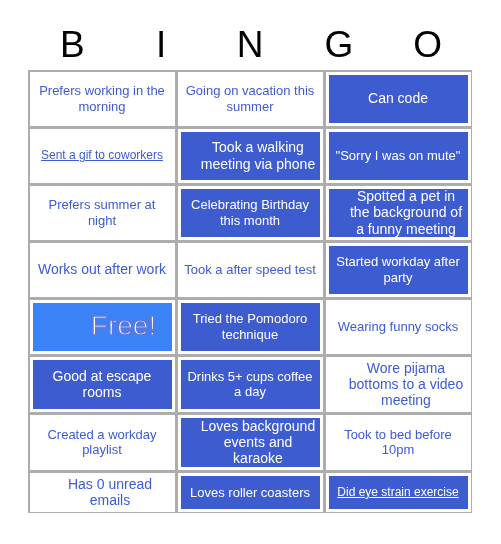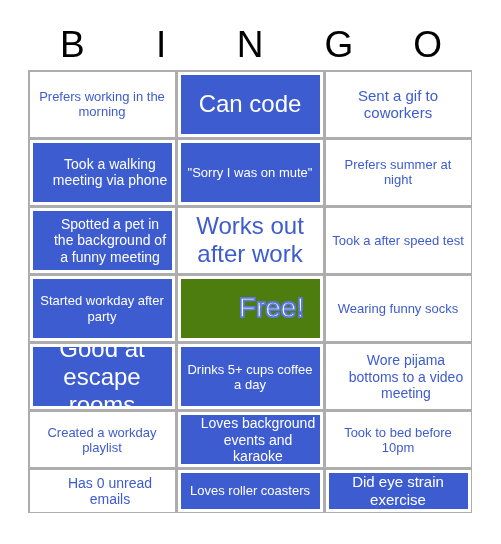--- a/index.html
+++ b/index.html
@@ -79,24 +79,24 @@
   }
   .cell.unmarked .cell-text {
     color: #3d5cd0;
   }
   .cell.marked .cell-text {
     color: #ffffff;
   }
   
   .fs-xs .cell-text { font-size: 14px; margin-left: 16px; }
   .fs-s  .cell-text { font-size: 13px; }
-  .fs-m  .cell-text { font-size: 15px; }
-  .fs-l  .cell-text { font-size: 24px; }
+  .fs-m  .cell-text { font-size: 12px; text-decoration: underline; }
+  .fs-l  .cell-text { font-size: 14px; }
   .cell.free {
-    background: #4d7c0f;
+    background: #3b82f6;
     padding-left: 43px;
   }
   .cell.free .cell-text {
     font-size: 28px;
     color: #ffffff;
     -webkit-text-stroke: 1.3px #5a78dd;
     text-shadow:
       -1px -1px 0 #5a78dd,
        1px -1px 0 #5a78dd,
       -1px  1px 0 #5a78dd,
@@ -113,49 +113,58 @@
       <div class="header-letter">I</div>
       <div class="header-letter">N</div>
       <div class="header-letter">G</div>
       <div class="header-letter">O</div>
     </div>
 
   <div id="grid">
       <div class="cell unmarked fs-s">
         <span class="cell-text">Prefers working in the morning</span>
       </div>
+      <div class="cell unmarked fs-s">
+        <span class="cell-text">Going on vacation this summer</span>
+      </div>
       <div class="cell marked fs-l">
         <span class="cell-text">Can code</span>
       </div>
       <div class="cell unmarked fs-m">
         <span class="cell-text">Sent a gif to coworkers</span>
       </div>
       <div class="cell marked fs-xs">
         <span class="cell-text">Took a walking meeting via phone</span>
       </div>
       <div class="cell marked fs-s">
         <span class="cell-text">"Sorry I was on mute"</span>
       </div>
       <div class="cell unmarked fs-s">
         <span class="cell-text">Prefers summer at night</span>
       </div>
+      <div class="cell marked fs-s">
+        <span class="cell-text">Celebrating Birthday this month</span>
+      </div>
       <div class="cell marked fs-xs">
         <span class="cell-text">Spotted a pet in the background of a funny meeting</span>
       </div>
       <div class="cell unmarked fs-l">
         <span class="cell-text">Works out after work</span>
       </div>
       <div class="cell unmarked fs-s">
         <span class="cell-text">Took a after speed test</span>
       </div>
       <div class="cell marked fs-s">
         <span class="cell-text">Started workday after party</span>
       </div>
       <div class="cell free">
         <span class="cell-text">Free!</span>
+      </div>
+      <div class="cell marked fs-s">
+        <span class="cell-text">Tried the Pomodoro technique</span>
       </div>
       <div class="cell unmarked fs-s">
         <span class="cell-text">Wearing funny socks</span>
       </div>
       <div class="cell marked fs-l">
         <span class="cell-text">Good at escape rooms</span>
       </div>
       <div class="cell marked fs-s">
         <span class="cell-text">Drinks 5+ cups coffee a day</span>
       </div>

